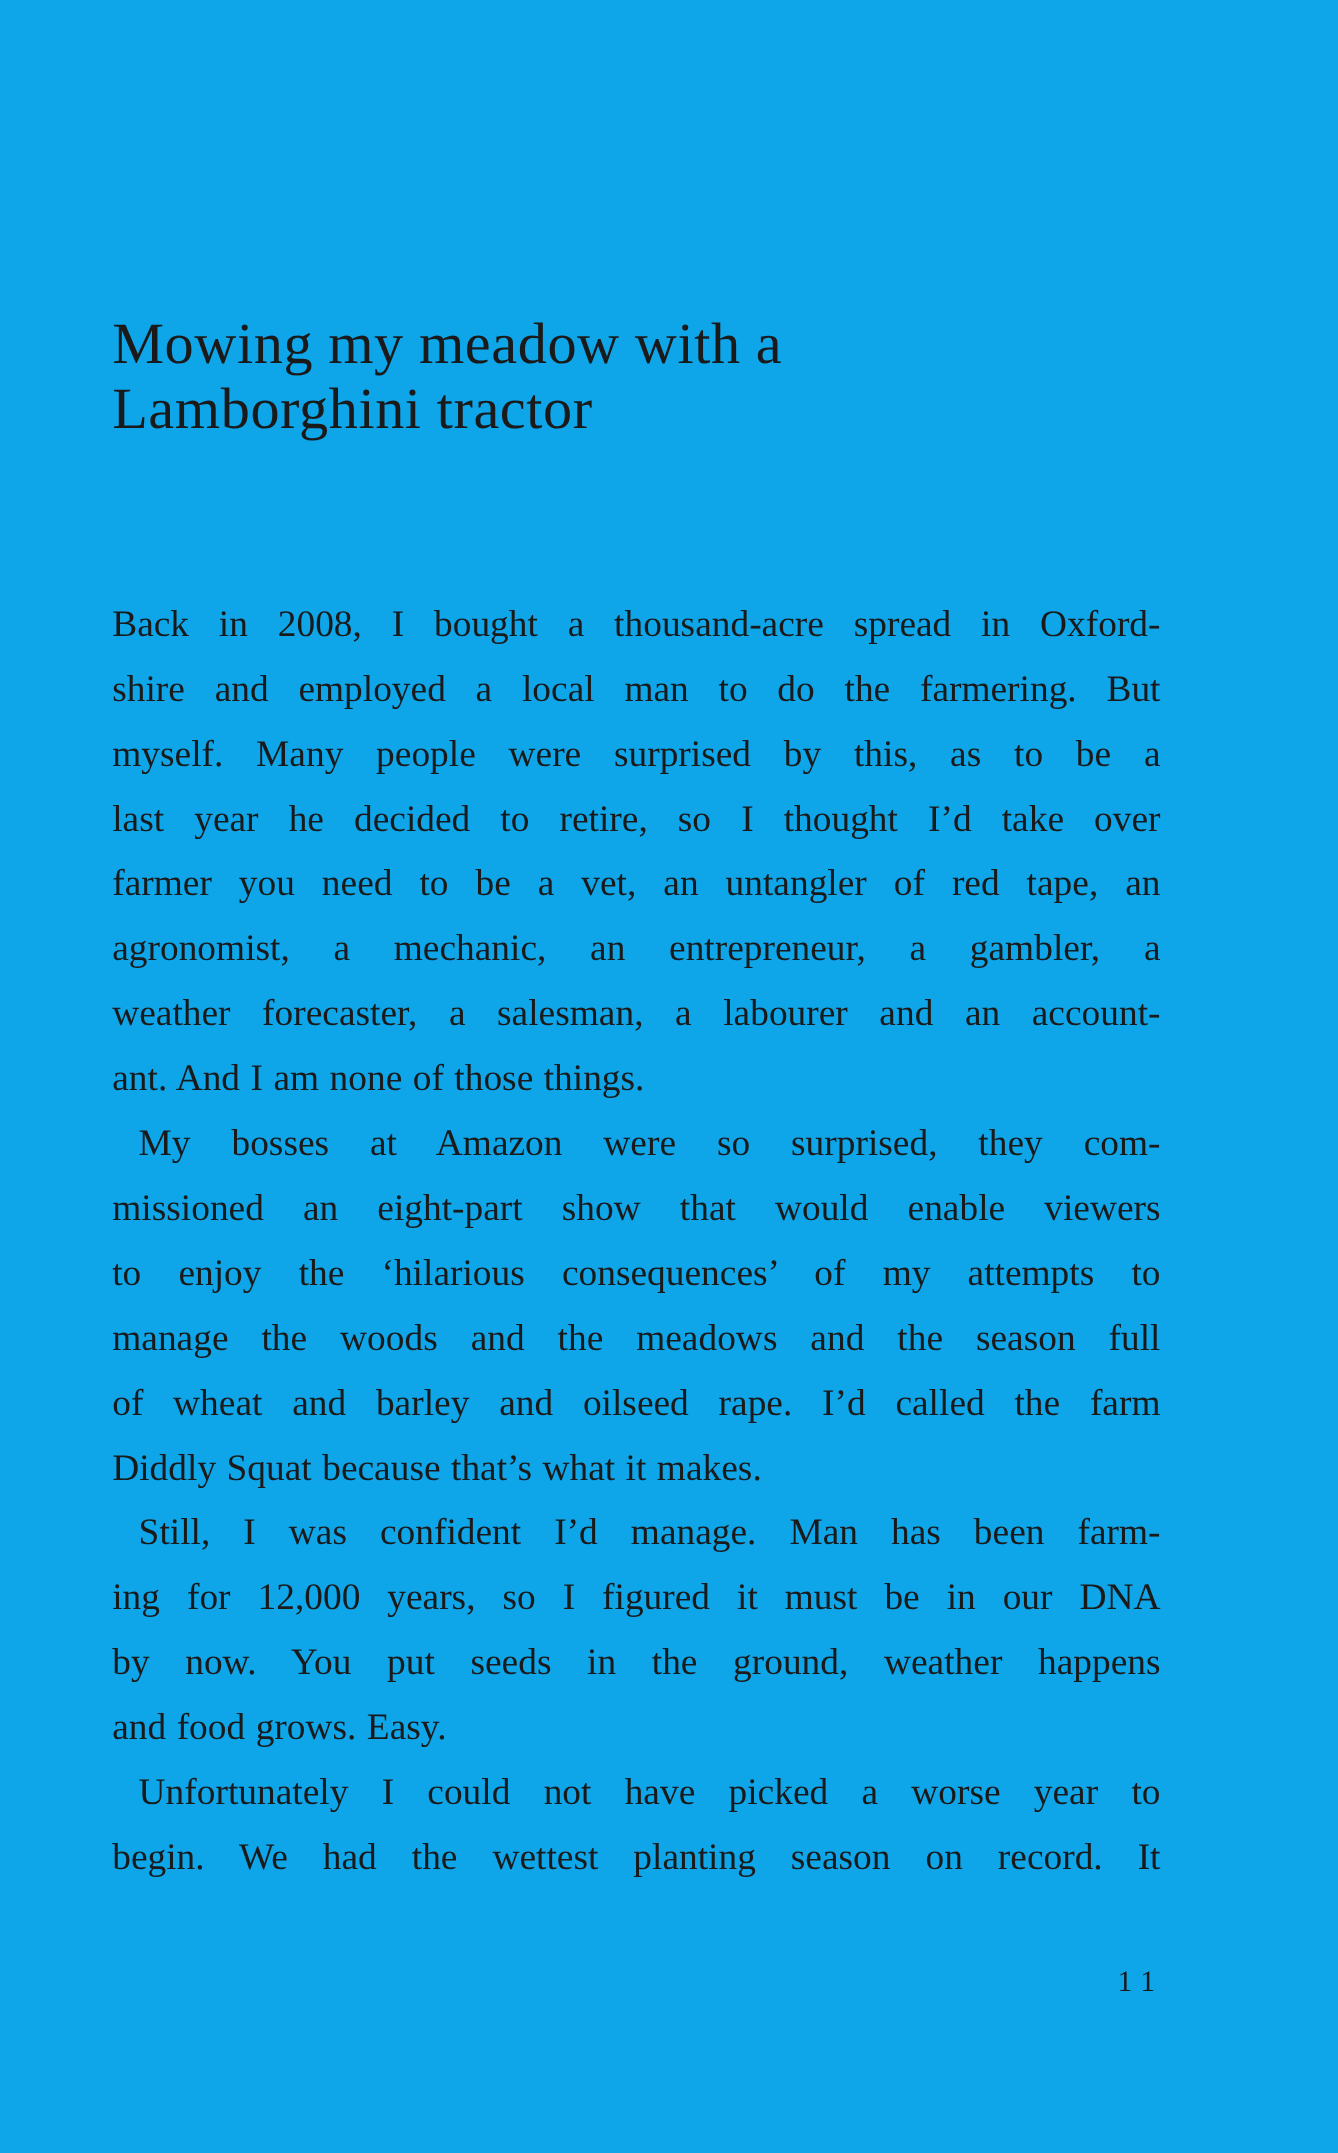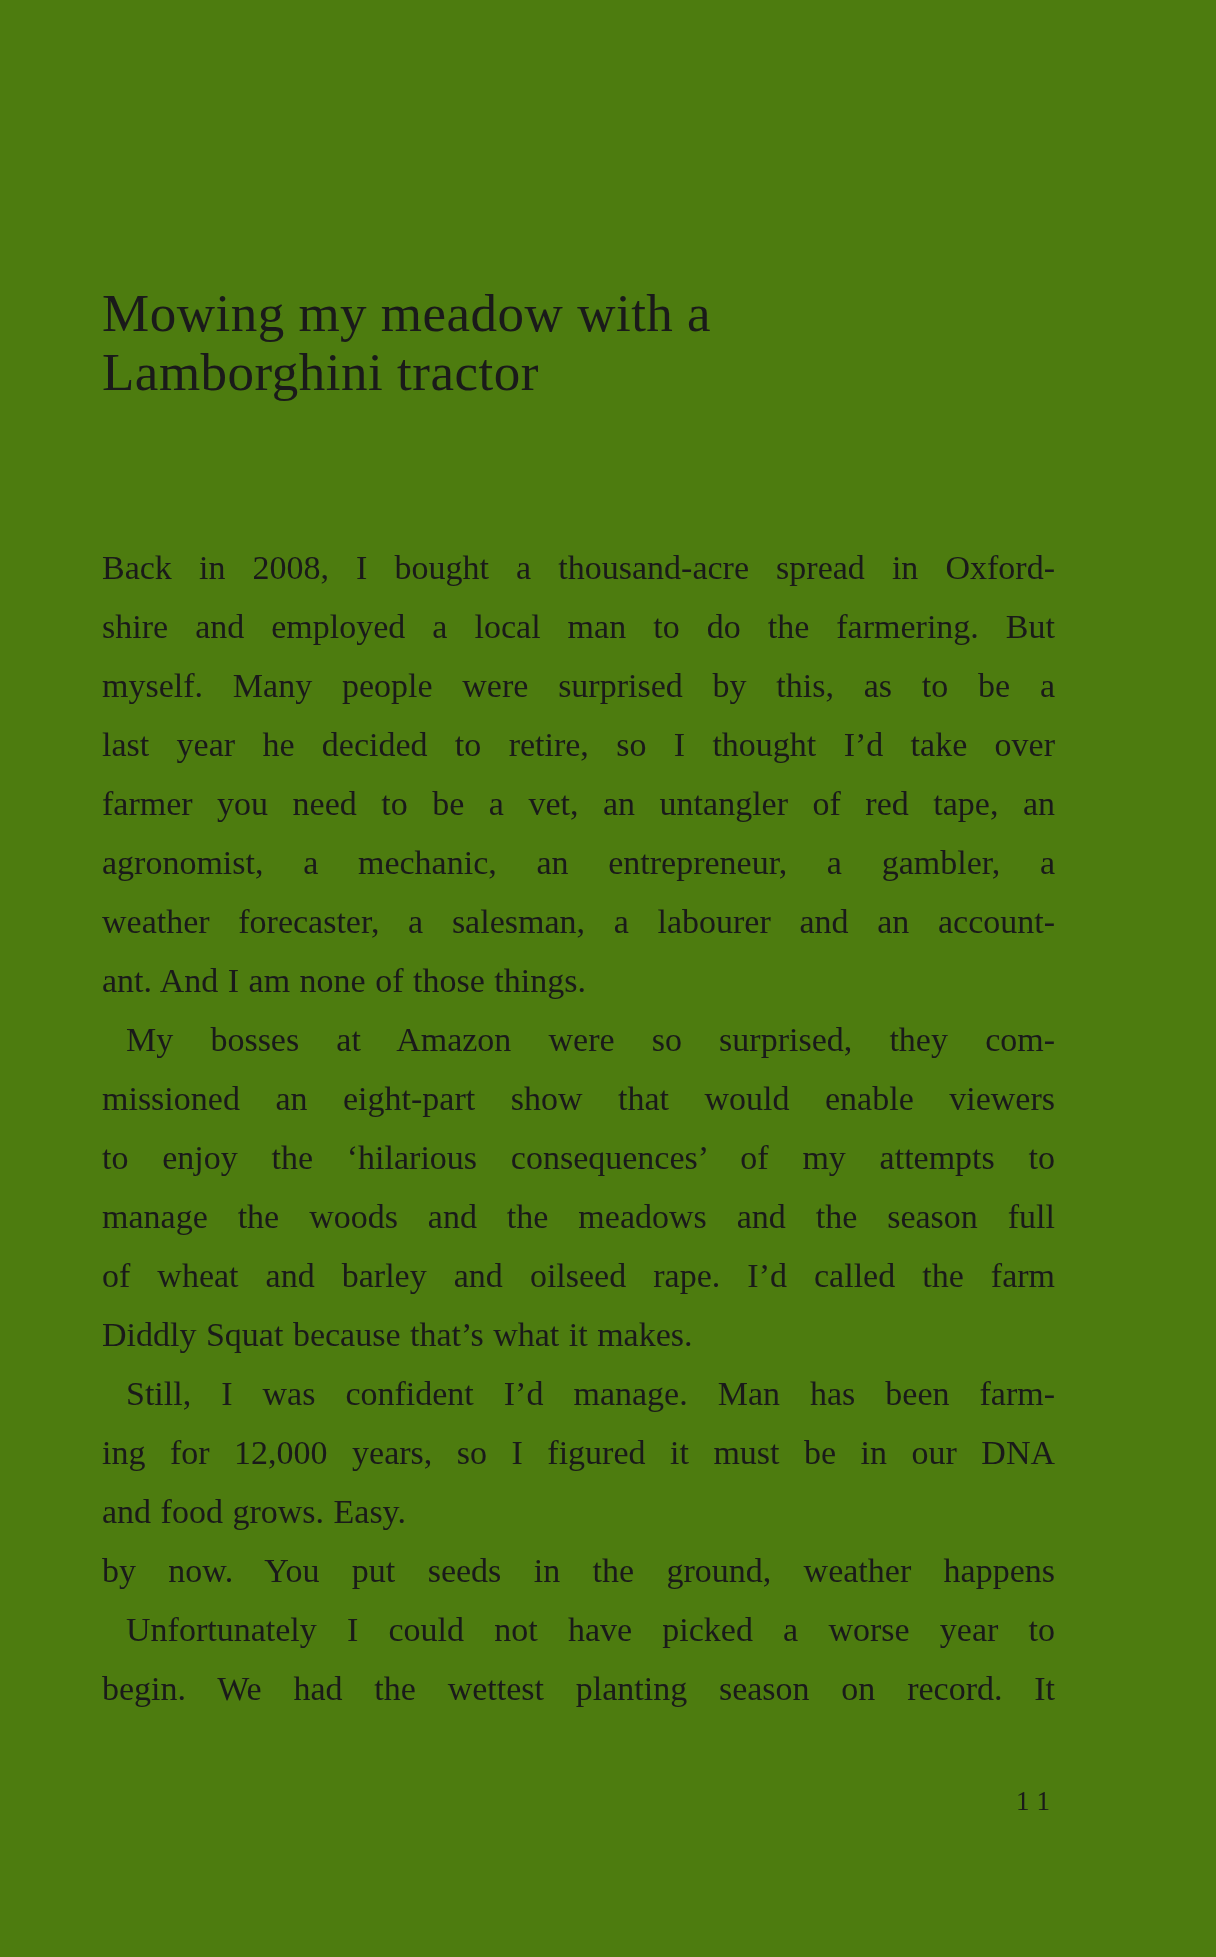--- a/index.html
+++ b/index.html
@@ -4,21 +4,21 @@
 <style>
   html, body {
     margin: 0;
     padding: 0;
     background: #ffffff;
   }
   .book-page {
     position: relative;
     width: 1216px;
     height: 1957px;
-    background: #4d7c0f;
+    background: #0ea5e9;
     color: #181818;
     font-family: "Liberation Serif", "DejaVu Serif", serif;
     overflow: hidden;
   }
   .chapter-title {
     position: absolute;
     left: 102px;
     top: 284px;
     width: 980px;
     font-size: 53px;
@@ -78,21 +78,21 @@
       <div class="line">weather forecaster, a salesman, a labourer and an account-</div>
       <div class="line no-just">ant. And I am none of those things.</div>
       <div class="line indent">My bosses at Amazon were so surprised, they com-</div>
       <div class="line">missioned an eight-part show that would enable viewers</div>
       <div class="line">to enjoy the ‘hilarious consequences’ of my attempts to</div>
       <div class="line">manage the woods and the meadows and the season full</div>
       <div class="line">of wheat and barley and oilseed rape. I’d called the farm</div>
       <div class="line no-just">Diddly Squat because that’s what it makes.</div>
       <div class="line indent">Still, I was confident I’d manage. Man has been farm-</div>
       <div class="line">ing for 12,000 years, so I figured it must be in our DNA</div>
+      <div class="line">by now. You put seeds in the ground, weather happens</div>
       <div class="line no-just">and food grows. Easy.</div>
-      <div class="line">by now. You put seeds in the ground, weather happens</div>
       <div class="line indent">Unfortunately I could not have picked a worse year to</div>
       <div class="line">begin. We had the wettest planting season on record. It</div>
     </div>
 
   <div class="page-number">11</div>
 
 </div>
 
 </body></html>

